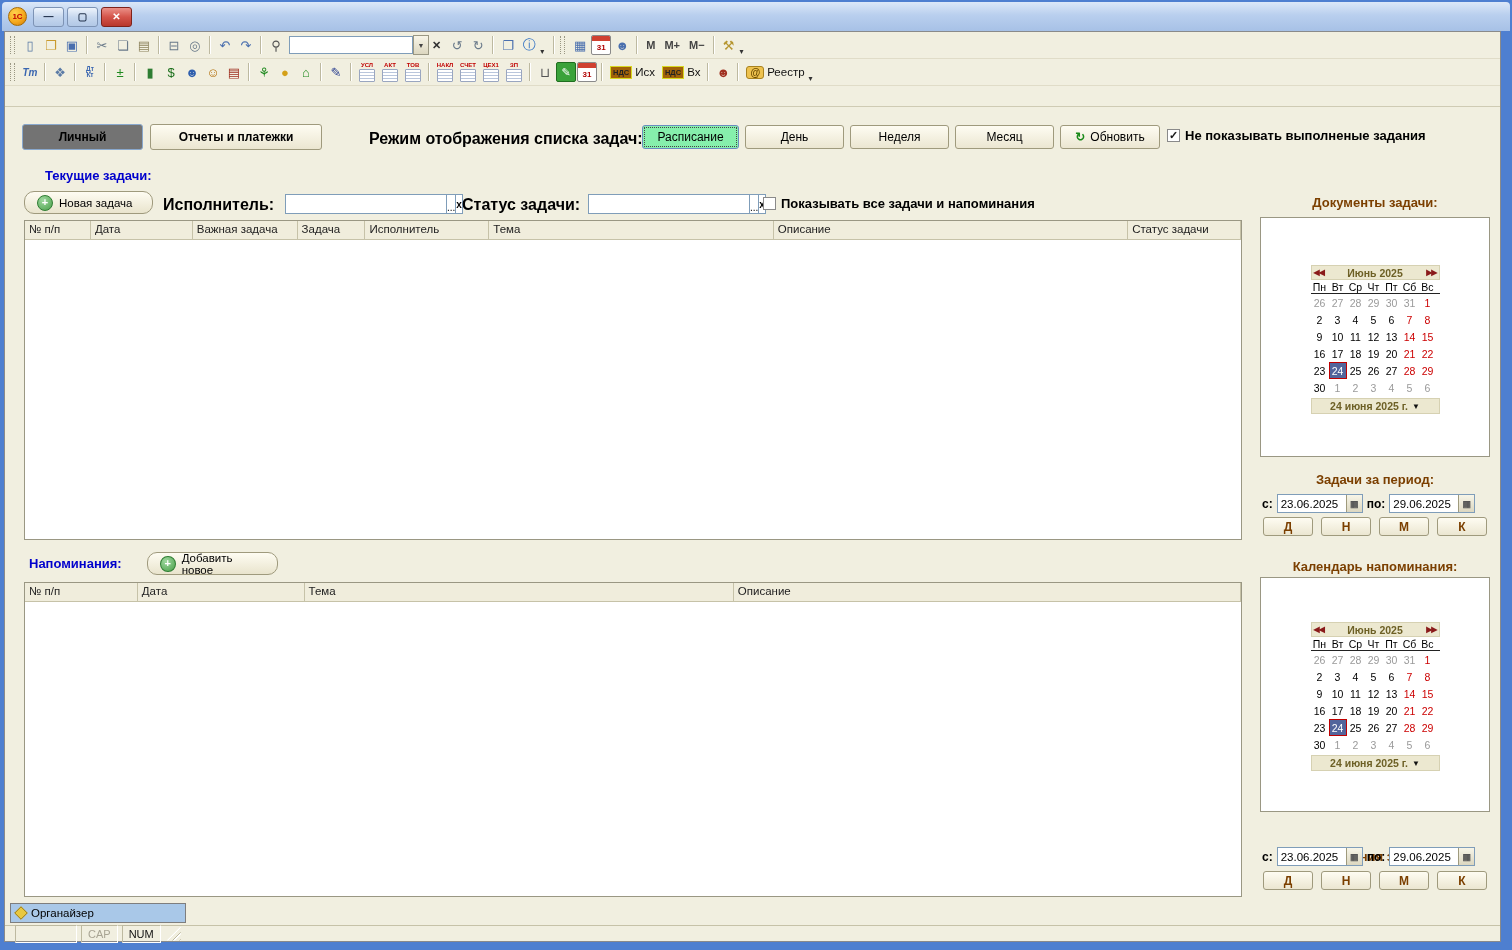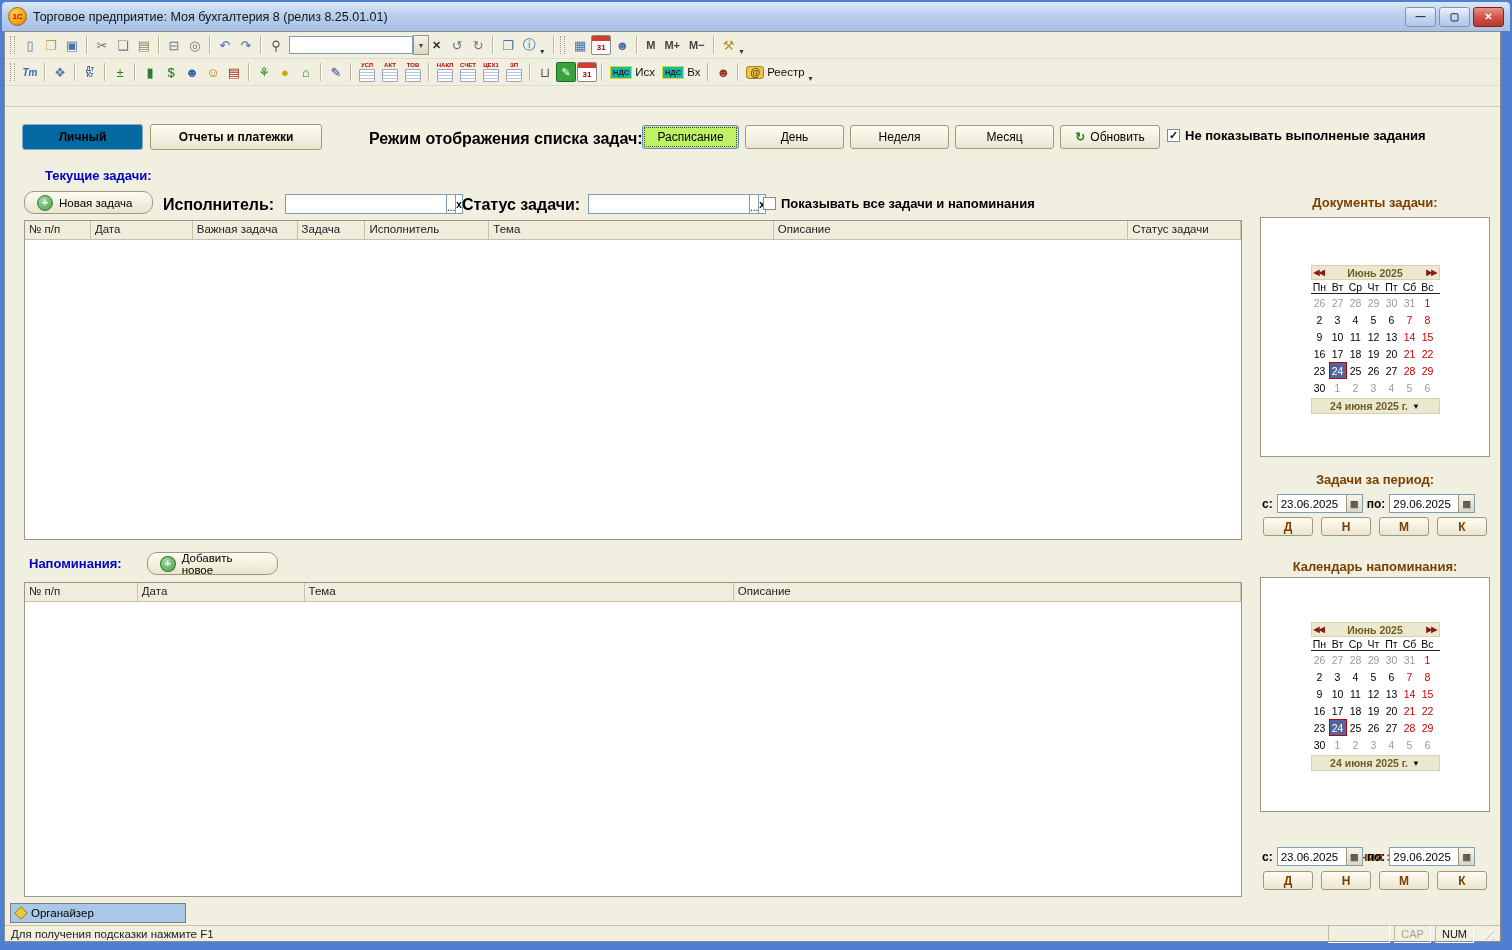--- a/index.html
+++ b/index.html
@@ -29,34 +29,34 @@
   .tdrop{font-size:8px;color:#333;width:9px;align-self:flex-end;padding-bottom:2px}
   .mbtn{font-size:11px;font-weight:bold;color:#444;padding:0 4px}
   .calico{width:18px;height:18px;border:1px solid #8a8a8a;background:#fff;border-radius:2px;display:flex;flex-direction:column;overflow:hidden}
   .calico .ct{background:#d04030;height:5px}
   .calico .cb{flex:1;display:flex;align-items:center;justify-content:center;font-size:8px;color:#b00000;font-weight:bold}
   .docico{width:22px;height:20px;display:flex;flex-direction:column;align-items:center}
   .docico .dl{font-size:6px;font-weight:bold;color:#c00000;line-height:7px}
   .docico .db{width:14px;height:12px;border:1px solid #9aa6c0;background:#fff;
      background-image:repeating-linear-gradient(#fff 0 2px,#b9c6dc 2px 3px);border-radius:1px}
   .badge{display:flex;align-items:center;gap:3px;padding:0 3px;height:20px}
-  .badge .bb{background:#14b8a6;border:1px solid #d8d820;font-size:7.5px;font-weight:bold;padding:1px 2px;color:#222}
+  .badge .bb{background:#a16207;border:1px solid #d8d820;font-size:7.5px;font-weight:bold;padding:1px 2px;color:#222}
   .badge.reg .bb{background:#eec24e;border:1px solid #a8821e;border-radius:3px;font-size:10px;padding:0 3px;color:#6a4a00}
   .badge .bl{font-size:11.5px;color:#111}
   .sbox{display:flex;align-items:center;margin:0 2px}
   .sinput{width:118px;height:16px;border:1px solid #7f9db9;background:#fff;font-size:11px;padding:0 2px}
   .sarr{width:14px;height:18px;border:1px solid #9a9783;background:linear-gradient(#f7f5e8,#dcd7c0);font-size:7px;display:flex;align-items:center;justify-content:center;color:#444}
   .sx{font-size:11px;font-weight:bold;color:#333;padding:0 3px}
   
   .content{position:absolute;left:0;right:0;top:74px;bottom:44px;background:#f1efe0;border-top:1px solid #cfcbb4}
   .btn{background:linear-gradient(#fefcf2,#ebe6d1);border:1px solid #9f9a7d;border-radius:3px;
       display:flex;align-items:center;justify-content:center;font-size:12px;box-sizing:border-box}
-  .btn.sel{background:#bef264;border-color:#6a8cc0;outline:1px dotted #444;outline-offset:-3px}
+  .btn.sel{background:#86efac;border-color:#6a8cc0;outline:1px dotted #444;outline-offset:-3px}
   .tabbtn{position:absolute;height:26px;font-weight:bold}
-  .tabbtn.active{background:#0369a1;border-color:#89a8cd}
+  .tabbtn.active{background:#737373;border-color:#89a8cd}
   .blabel{position:absolute;font-weight:bold;font-size:16px}
   .bluecap{position:absolute;color:#0000cc;font-weight:bold;font-size:13px}
   .check{width:13px;height:13px;background:#fff;border:1px solid #8a8a8a;display:inline-flex;align-items:center;justify-content:center;
       font-size:11px;font-weight:bold;color:#1a1a1a;box-sizing:border-box}
   .ckrow{position:absolute;display:flex;align-items:center;gap:5px}
   .ckrow .cl{font-weight:bold;font-size:13px}
   .roundbtn{position:absolute;height:23px;border-radius:10px;background:linear-gradient(#fefcf2,#e9e4cd);
       border:1px solid #9f9a7d;display:flex;align-items:center;gap:6px;padding:0 12px;box-sizing:border-box;font-size:11.5px}
   .plus{width:14px;height:14px;border-radius:50%;background:radial-gradient(circle at 35% 30%,#9fd89f,#4aa04a);
       border:1px solid #2e7d32;color:#fff;font-size:11px;font-weight:bold;display:flex;align-items:center;justify-content:center;line-height:1}
@@ -103,21 +103,20 @@
   .scell.off{color:#a8a493}
   .scell.blank{width:48px}
   .grip{width:14px;height:14px;margin-left:6px;background:
      repeating-linear-gradient(135deg,transparent 0 3px,#bdb9a0 3px 4px,#fff 4px 5px);clip-path:polygon(100% 0,100% 100%,0 100%)}
 </style>
 </head>
 <body>
 
 <div class="titlebar">
   <div class="appicon">1С</div>
-  <div class="wtitle">Торговое предприятие: Моя бухгалтерия 8 (релиз 8.25.01.01)</div>
   <div class="winbtns">
     <div class="wbtn">—</div>
     <div class="wbtn">▢</div>
     <div class="wbtn close">✕</div>
   </div>
 </div>
 
 <div class="inner">
   <div class="toolbar" id="toolbar1">
       <span class="thandle"></span>
@@ -506,20 +505,19 @@
         <div class="btn rangebtn" style="left: 180px; top: 764px;">К</div>
       </div>
   </div>
 
   <div class="footer">
     <div class="orgtab">
       <span class="orgico"></span>
       <span>Органайзер</span>
     </div>
     <div class="statusrow">
-      <span class="hint">Для получения подсказки нажмите F1</span>
       <span class="scell blank"></span>
       <span class="scell off">CAP</span>
       <span class="scell">NUM</span>
       <span class="grip"></span>
     </div>
   </div>
 </div>
 
 </body></html>

